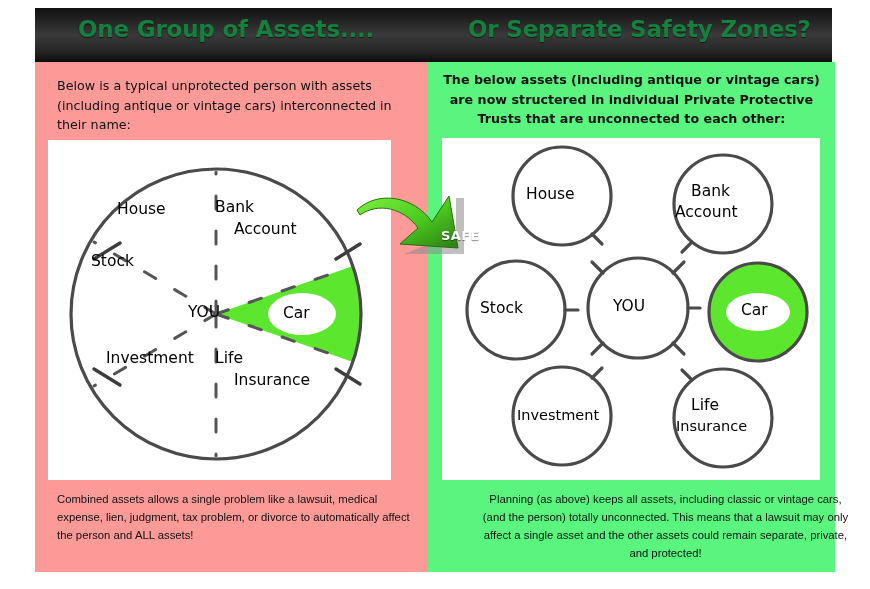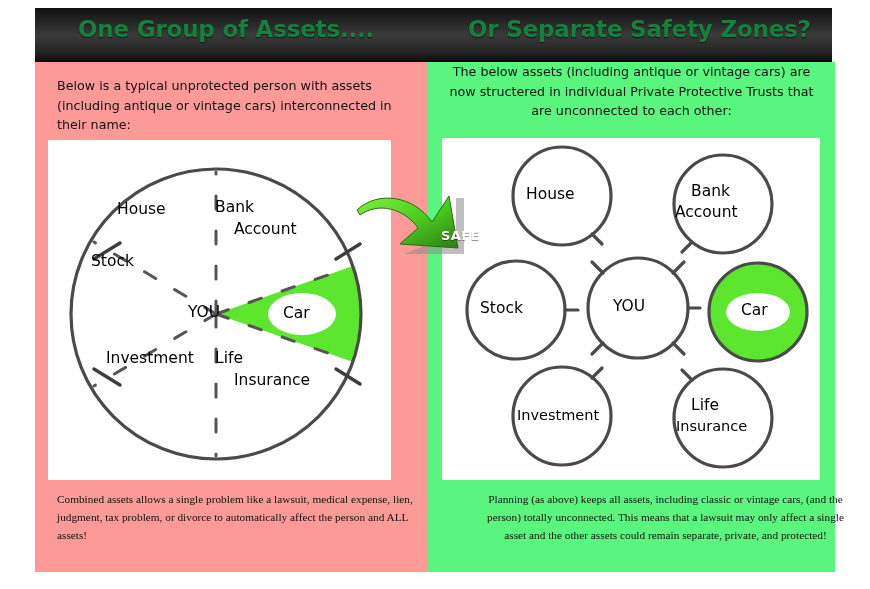--- a/index.html
+++ b/index.html
@@ -72,22 +72,23 @@
     font-size: 12.7px;
     color: #111111;
     line-height: 1.55;
     box-sizing: border-box;
   }
   #intro-left {
     padding: 14px 16px 0 22px;
     text-align: left;
   }
   #intro-right {
-    padding: 0 14px 0 14px;
+    padding: 8px 14px 0 14px;
     text-align: center;
+    font-weight: bold;
   }
 
   .panel-whitebox {
     position: absolute;
     background: #ffffff;
   }
   #whitebox-left {
     left: 13px;
     top: 78px;
     width: 343px;
@@ -97,21 +98,21 @@
     left: 14px;
     top: 76px;
     width: 378px;
     height: 342px;
   }
 
   .panel-footer {
     position: absolute;
     left: 0;
     width: 100%;
-    font-family: Liberation Serif, serif;
+    font-family: Liberation Sans, sans-serif;
     font-size: 11.3px;
     color: #111111;
     line-height: 1.6;
     box-sizing: border-box;
   }
   #footer-left {
     top: 428px;
     padding: 0 14px 0 22px;
     text-align: left;
   }

